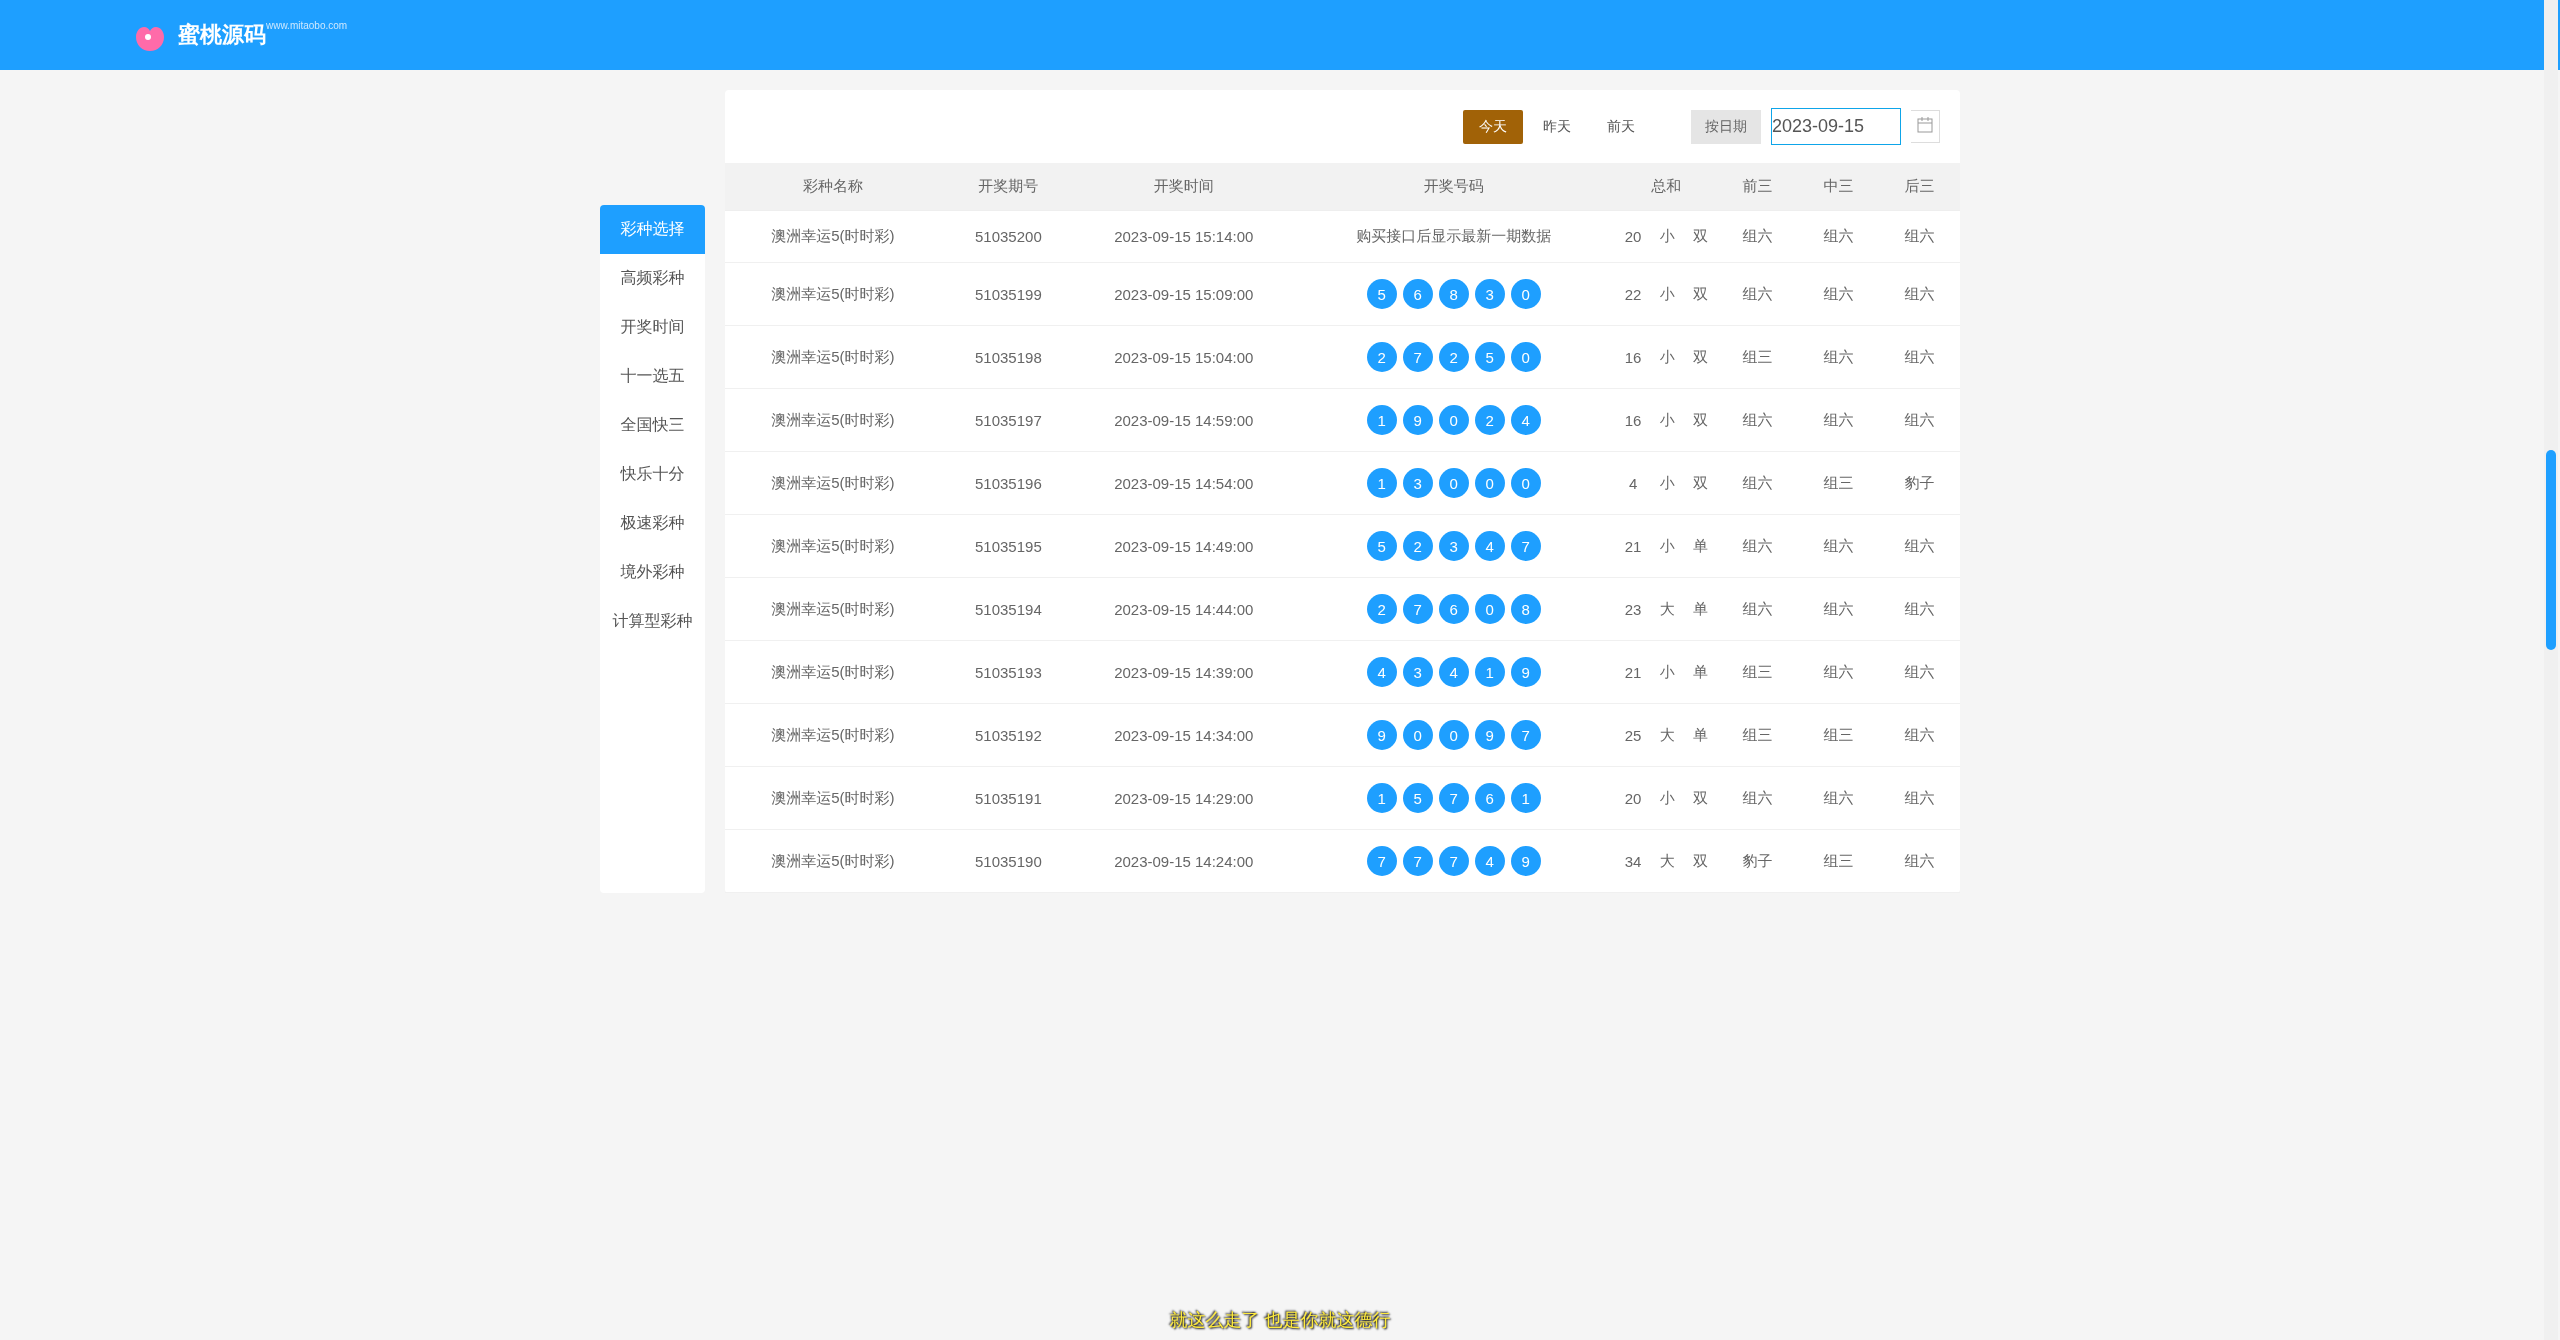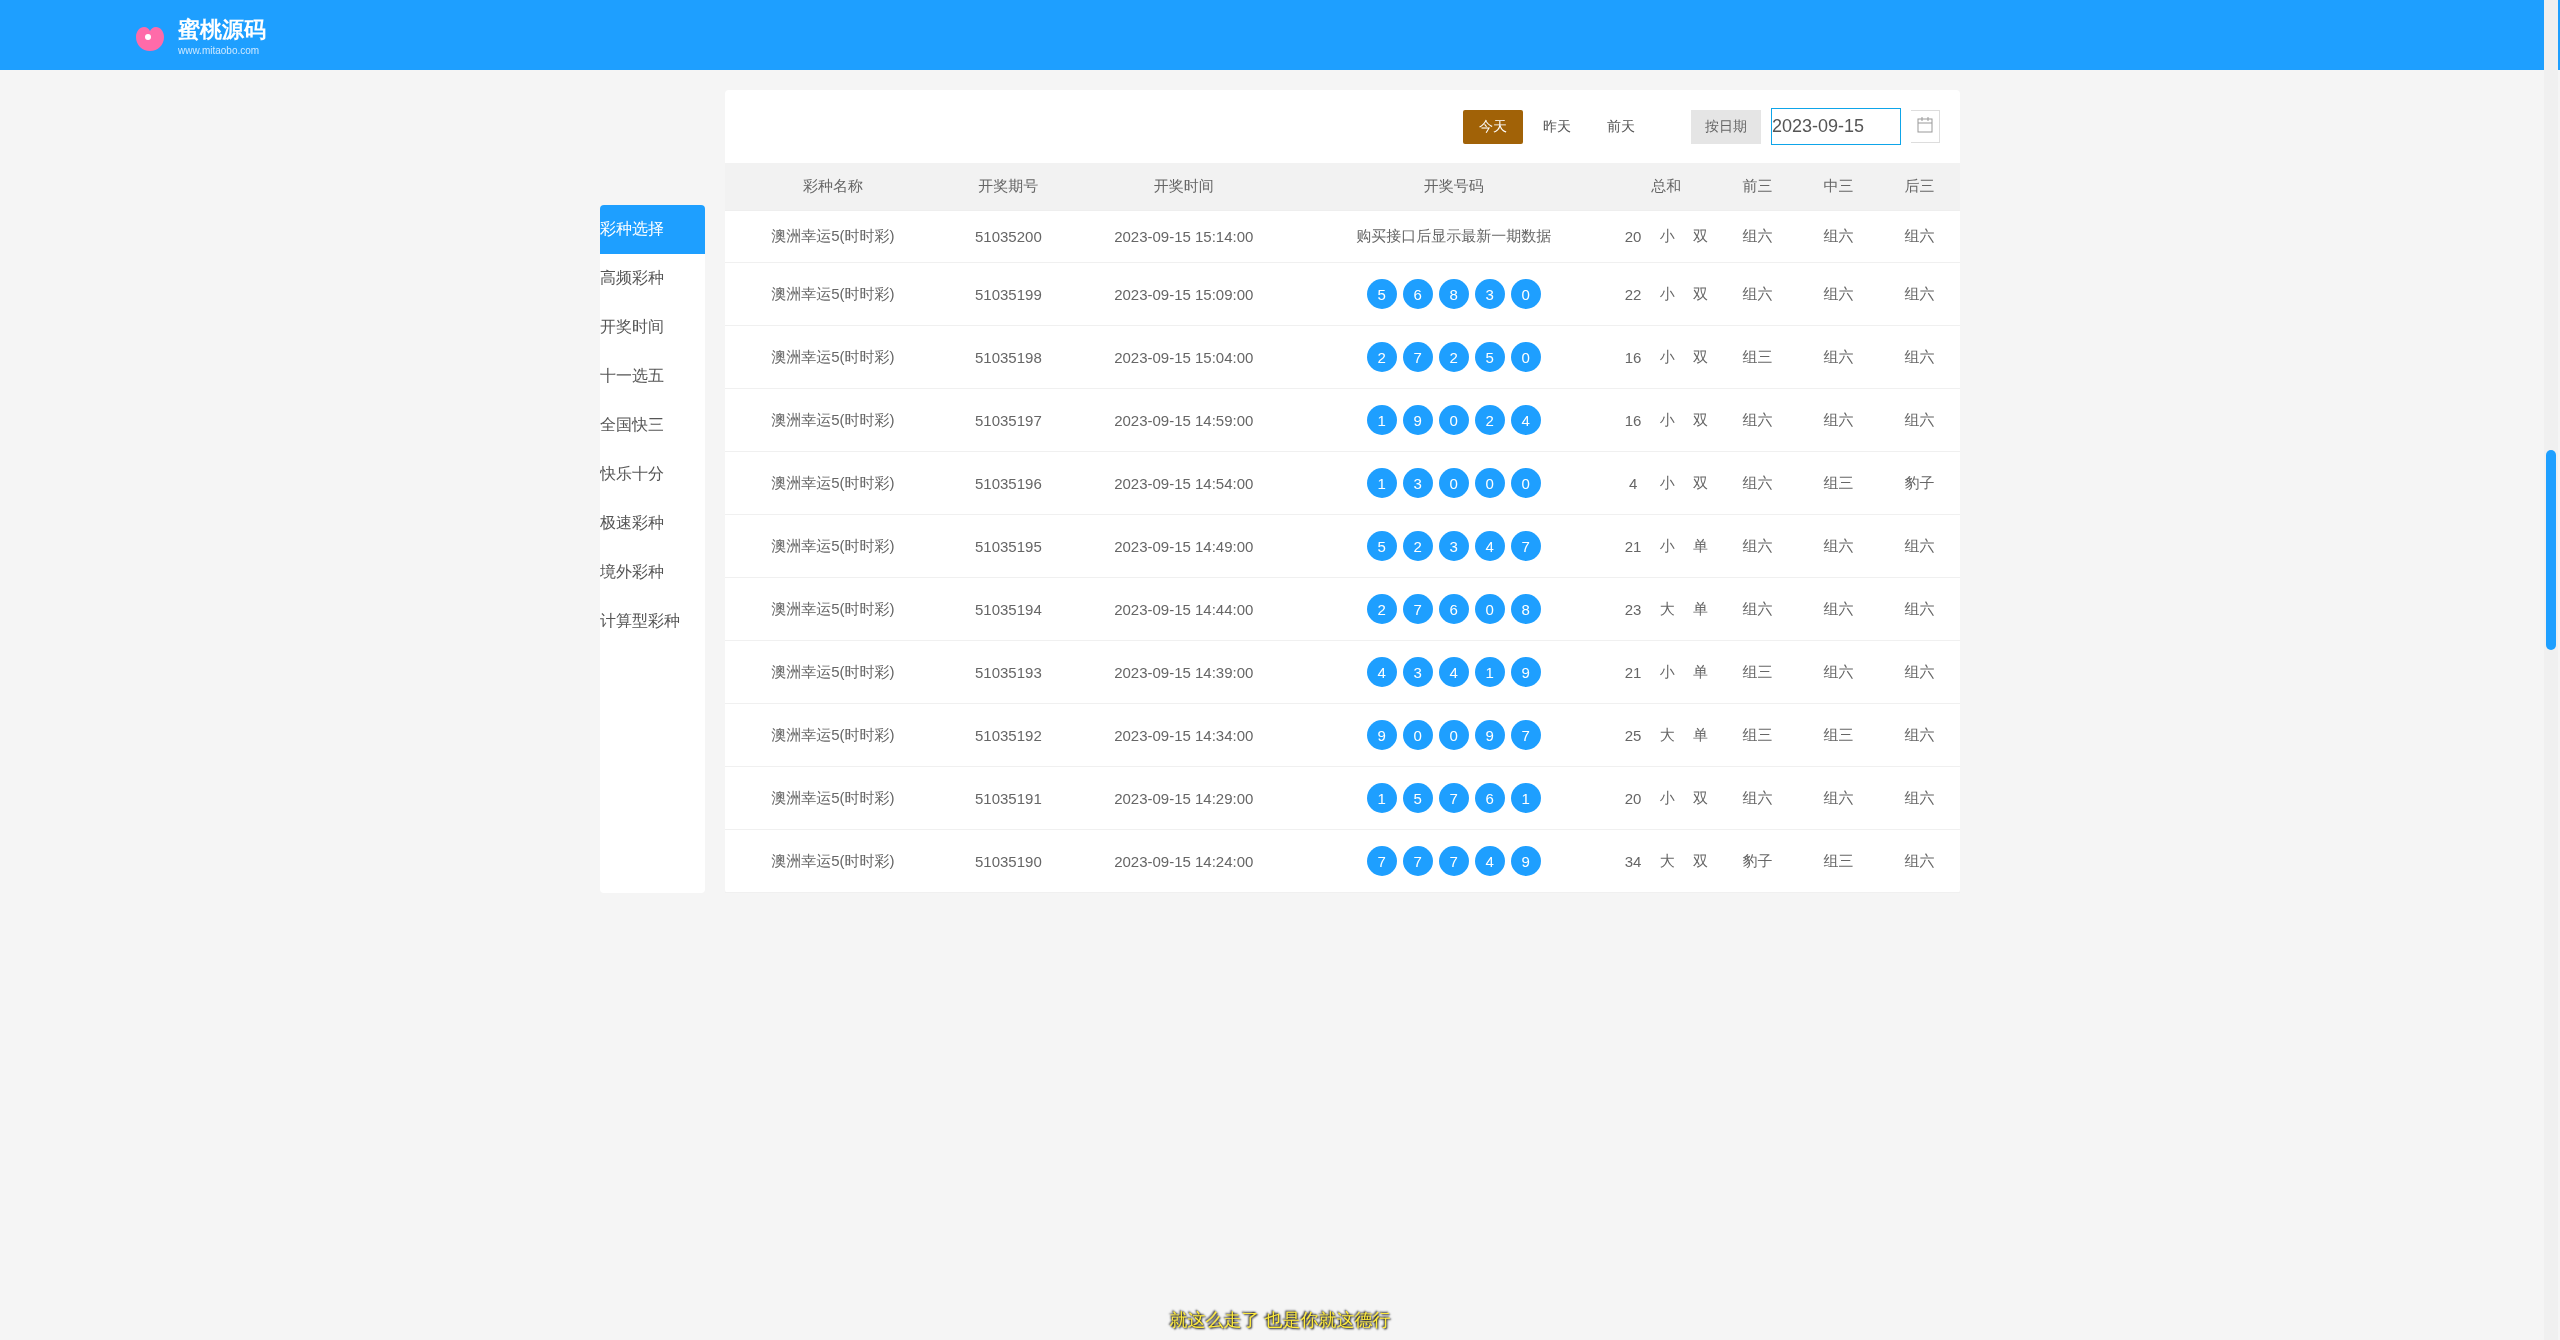--- a/index.html
+++ b/index.html
@@ -1,31 +1,31 @@
 <!DOCTYPE html>
 <html><head>
 <meta charset="utf-8">
 <style>
 * { margin: 0; padding: 0; box-sizing: border-box; }
 body { font-family: "Microsoft YaHei", Arial, sans-serif; background: #f5f5f5; font-size: 14px; color: #333; }
 
 .header { background: #1e9fff; height: 70px; display: flex; align-items: center; padding: 0 40px; color: #fff; }
 .logo { display: flex; align-items: center; margin-left: 90px; }
 .logo-icon { width: 40px; height: 40px; margin-right: 8px; }
-.logo-text { display: flex; flex-direction: column; }
+.logo-text { display: flex; }
 .logo-title { font-size: 22px; font-weight: bold; color: #fff; }
 .logo-sub { font-size: 10px; color: #cde8ff; }
 .nav { margin-left: auto; display: flex; gap: 40px; margin-right: 120px; }
 .nav-item { color: #fff; font-size: 17px; cursor: pointer; display: flex; align-items: center; gap: 4px; letter-spacing: 4px; }
 .nav-item:last-child { letter-spacing: 0; }
 
 .container { display: flex; max-width: 1360px; margin: 0 auto; padding-top: 20px; gap: 20px; }
 
 .sidebar { width: 105px; background: #fff; border-radius: 4px; overflow: hidden; margin-top: 115px; }
-.side-item { padding: 14px 0; font-size: 16px; color: #555; cursor: pointer; }
+.side-item { padding: 14px 0; text-align: center; font-size: 16px; color: #555; cursor: pointer; }
 .side-item.active { background: #1e9fff; color: #fff; }
 
 .main { flex: 1; background: #fff; border-radius: 4px; padding: 0; }
 
 .toolbar { display: flex; justify-content: flex-end; align-items: center; padding: 18px 20px; gap: 10px; }
 .day-btn { padding: 8px 16px; border: none; background: #fff; color: #555; font-size: 14px; cursor: pointer; border-radius: 2px; }
 .day-btn.active { background: #a16207; color: #fff; margin-left: 20px; }
 .date-label { background: #e5e5e5; padding: 8px 14px; color: #666; font-size: 14px; }
 .date-input { padding: 7px 0; border: 1px solid #0ea5e9; font-size: 18px; color: #555; width: 130px; }
 .date-icon { border: 1px solid #ddd; border-left: none; padding: 6px 6px; color: #999; background: #fff; }

